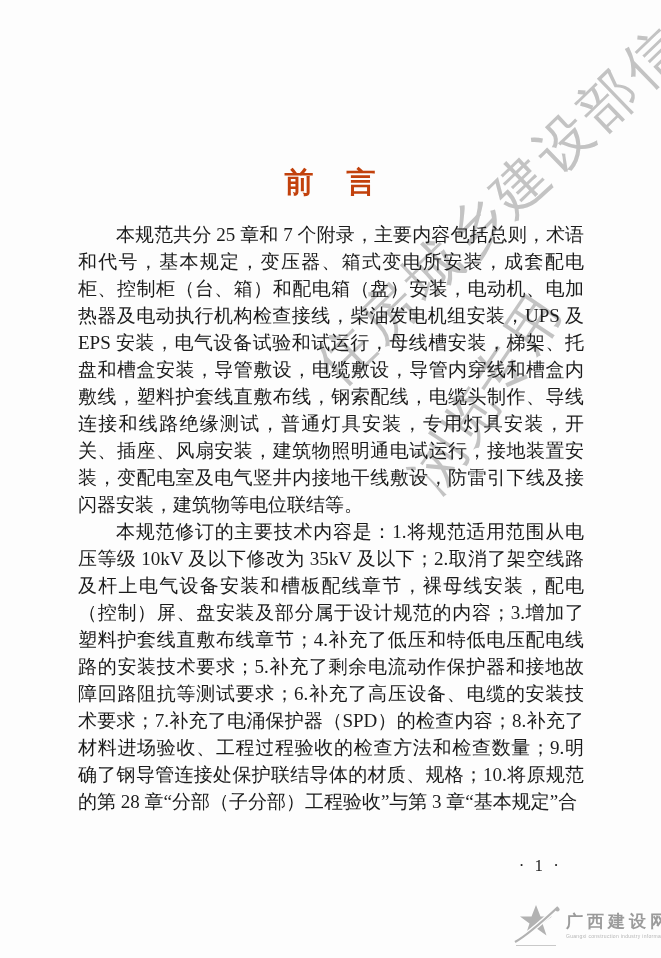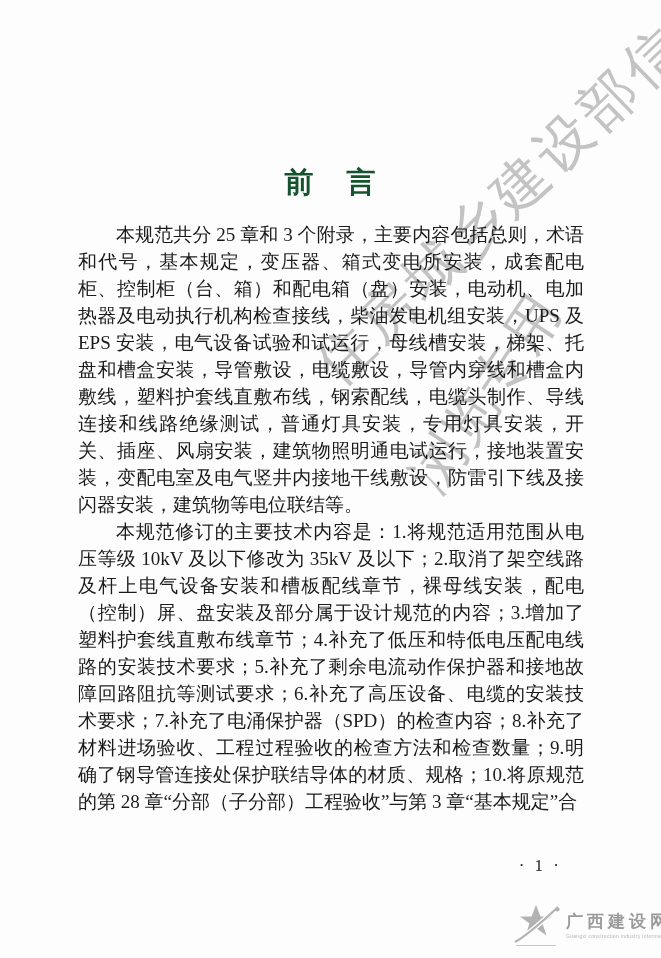--- a/index.html
+++ b/index.html
@@ -44,21 +44,21 @@
   .doc-title {
     position: absolute;
     top: 144px;
     left: 78px;
     width: 506px;
     text-align: center;
     font-family: Liberation Sans, sans-serif;
     font-size: 29px;
     font-weight: bold;
     letter-spacing: 2px;
-    color: #14532d;
+    color: #c2410c;
     z-index: 2;
   }
   .body-text {
     position: absolute;
     top: 221px;
     left: 78px;
     width: 506px;
     z-index: 2;
     font-size: 19px;
     line-height: 27px;
@@ -124,21 +124,21 @@
   <div class="wm-anchor wm1">
     <span>住房城乡建设部信息公开</span>
   </div>
   <div class="wm-anchor wm2">
     <span>浏览专用</span>
   </div>
 
   <h1 class="doc-title">前　言</h1>
 
   <div class="body-text">
-    <p>本规范共分 25 章和 3 个附录，主要内容包括总则，术语和代号，基本规定，变压器、箱式变电所安装，成套配电柜、控制柜（台、箱）和配电箱（盘）安装，电动机、电加热器及电动执行机构检查接线，柴油发电机组安装，UPS 及 EPS 安装，电气设备试验和试运行，母线槽安装，梯架、托盘和槽盒安装，导管敷设，电缆敷设，导管内穿线和槽盒内敷线，塑料护套线直敷布线，钢索配线，电缆头制作、导线连接和线路绝缘测试，普通灯具安装，专用灯具安装，开关、插座、风扇安装，建筑物照明通电试运行，接地装置安装，变配电室及电气竖井内接地干线敷设，防雷引下线及接闪器安装，建筑物等电位联结等。</p>
+    <p>本规范共分 25 章和 7 个附录，主要内容包括总则，术语和代号，基本规定，变压器、箱式变电所安装，成套配电柜、控制柜（台、箱）和配电箱（盘）安装，电动机、电加热器及电动执行机构检查接线，柴油发电机组安装，UPS 及 EPS 安装，电气设备试验和试运行，母线槽安装，梯架、托盘和槽盒安装，导管敷设，电缆敷设，导管内穿线和槽盒内敷线，塑料护套线直敷布线，钢索配线，电缆头制作、导线连接和线路绝缘测试，普通灯具安装，专用灯具安装，开关、插座、风扇安装，建筑物照明通电试运行，接地装置安装，变配电室及电气竖井内接地干线敷设，防雷引下线及接闪器安装，建筑物等电位联结等。</p>
     <p>本规范修订的主要技术内容是：1.将规范适用范围从电压等级 10kV 及以下修改为 35kV 及以下；2.取消了架空线路及杆上电气设备安装和槽板配线章节，裸母线安装，配电（控制）屏、盘安装及部分属于设计规范的内容；3.增加了塑料护套线直敷布线章节；4.补充了低压和特低电压配电线路的安装技术要求；5.补充了剩余电流动作保护器和接地故障回路阻抗等测试要求；6.补充了高压设备、电缆的安装技术要求；7.补充了电涌保护器（SPD）的检查内容；8.补充了材料进场验收、工程过程验收的检查方法和检查数量；9.明确了钢导管连接处保护联结导体的材质、规格；10.将原规范的第 28 章“分部（子分部）工程验收”与第 3 章“基本规定”合</p>
   </div>
 
   <div class="page-number">· 1 ·</div>
 
   <div class="site-logo">
     <div class="logo-mark">
       <svg width="50" height="52" viewBox="0 0 50 52" aria-hidden="true">
         <path d="M24 7 L28.5 18.5 L40 18.5 L30.5 25.5 L34.5 37.5 L24 30 L13.5 37.5 L17.5 25.5 L8 18.5 L19.5 18.5 Z" fill="#b2b2b2"></path>
         <path d="M3 44 C 14 38, 30 24, 46 9" stroke="#fdfdfd" stroke-width="5" fill="none"></path>

